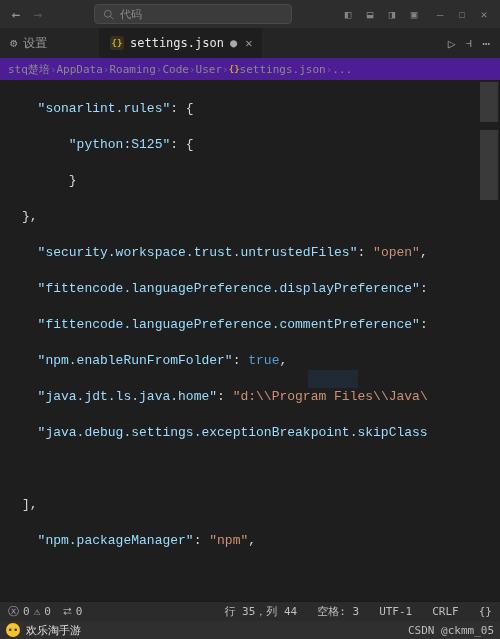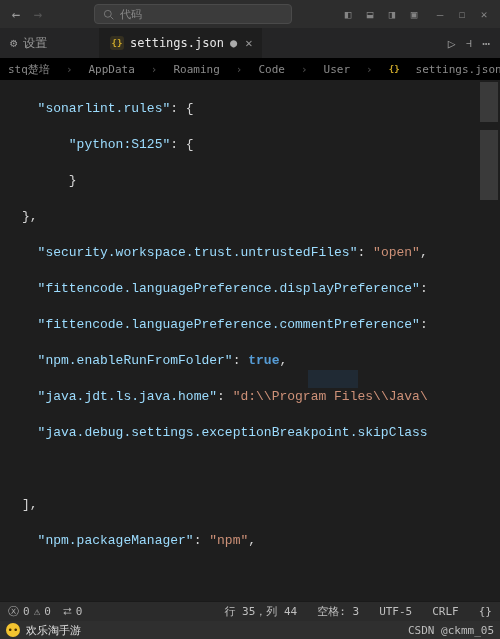--- a/index.html
+++ b/index.html
@@ -44,39 +44,39 @@
   .tab .close { opacity: .6; font-size: 12px; margin-left: 2px; }
   .tab-icon { width: 14px; height: 14px; border-radius: 3px; background: #c9a62a22;
     display: flex; align-items: center; justify-content: center; }
   .tab-icon span { color: #c9a62a; font-family: monospace; font-size: 9px; font-weight: bold; }
   .appbar .spacer { flex: 1; }
   .appbar .actions { display: flex; align-items: center; gap: 10px; padding: 0 10px; color: #9a9a9a; }
   .appbar .actions span { font-size: 13px; }
 
   
   .breadcrumb {
-    height: 22px; background: #000000; display: flex; align-items: center;
-    padding: 0 8px; gap: 16px; color: #8a8a8a; font-size: 11px; overflow: hidden;
+    height: 22px; background: #4c1d95; display: flex; align-items: center;
+    padding: 0 8px; gap: 0; color: #8a8a8a; font-size: 11px; overflow: hidden;
     white-space: nowrap;
   }
   .breadcrumb .sep { opacity: .6; }
   .bc-icon { color: #c9a62a; font-family: monospace; font-weight: bold; font-size: 9px; }
 
   
   .editor-wrap { position: relative; height: calc(639px - 28px - 30px - 22px - 20px - 18px); }
   .editor {
     position: absolute; inset: 0; background: #1e1e1e; padding: 2px 0 0 4px;
     font-family: Consolas, "Courier New", monospace; font-size: 13px; line-height: 18px;
     white-space: pre; overflow: hidden;
   }
   .code { position: absolute; left: 22px; top: 2px; right: 24px; }
   .ln { height: 18px; }
   .tok-key { color: #9cdcfe; }    
   .tok-str { color: #ce9178; }    
-  .tok-kw  { color: #569cd6; font-weight: bold; }    
+  .tok-kw  { color: #569cd6; }    
   .tok-p   { color: #d4d4d4; }    
   .tok-dim { color: #6a6a6a; }
   .sel {
     position: absolute; background: #264f7840;
   }
   .minimap {
     position: absolute; right: 0; top: 0; width: 22px; height: 100%;
     background: #1e1e1e;
   }
   .minimap .mm-blob {
@@ -214,21 +214,21 @@
     <span class="sbicon">⚠</span>
     <span>0</span>
   </div>
   <div class="sbitem">
     <span class="sbicon">⮂</span>
     <span>0</span>
   </div>
   <div class="right">
     <span class="sbitem">行 35，列 44</span>
     <span class="sbitem">空格: 3</span>
-    <span class="sbitem">UTF-5</span>
+    <span class="sbitem">UTF-1</span>
     <span class="sbitem">CRLF</span>
     <span class="sbitem">
         <span style="font-family:monospace">{}</span> 
       </span>
   </div>
 </div>
 
 <div class="watermark">
   <div class="wm-left">
     <span class="smiley">••</span>

